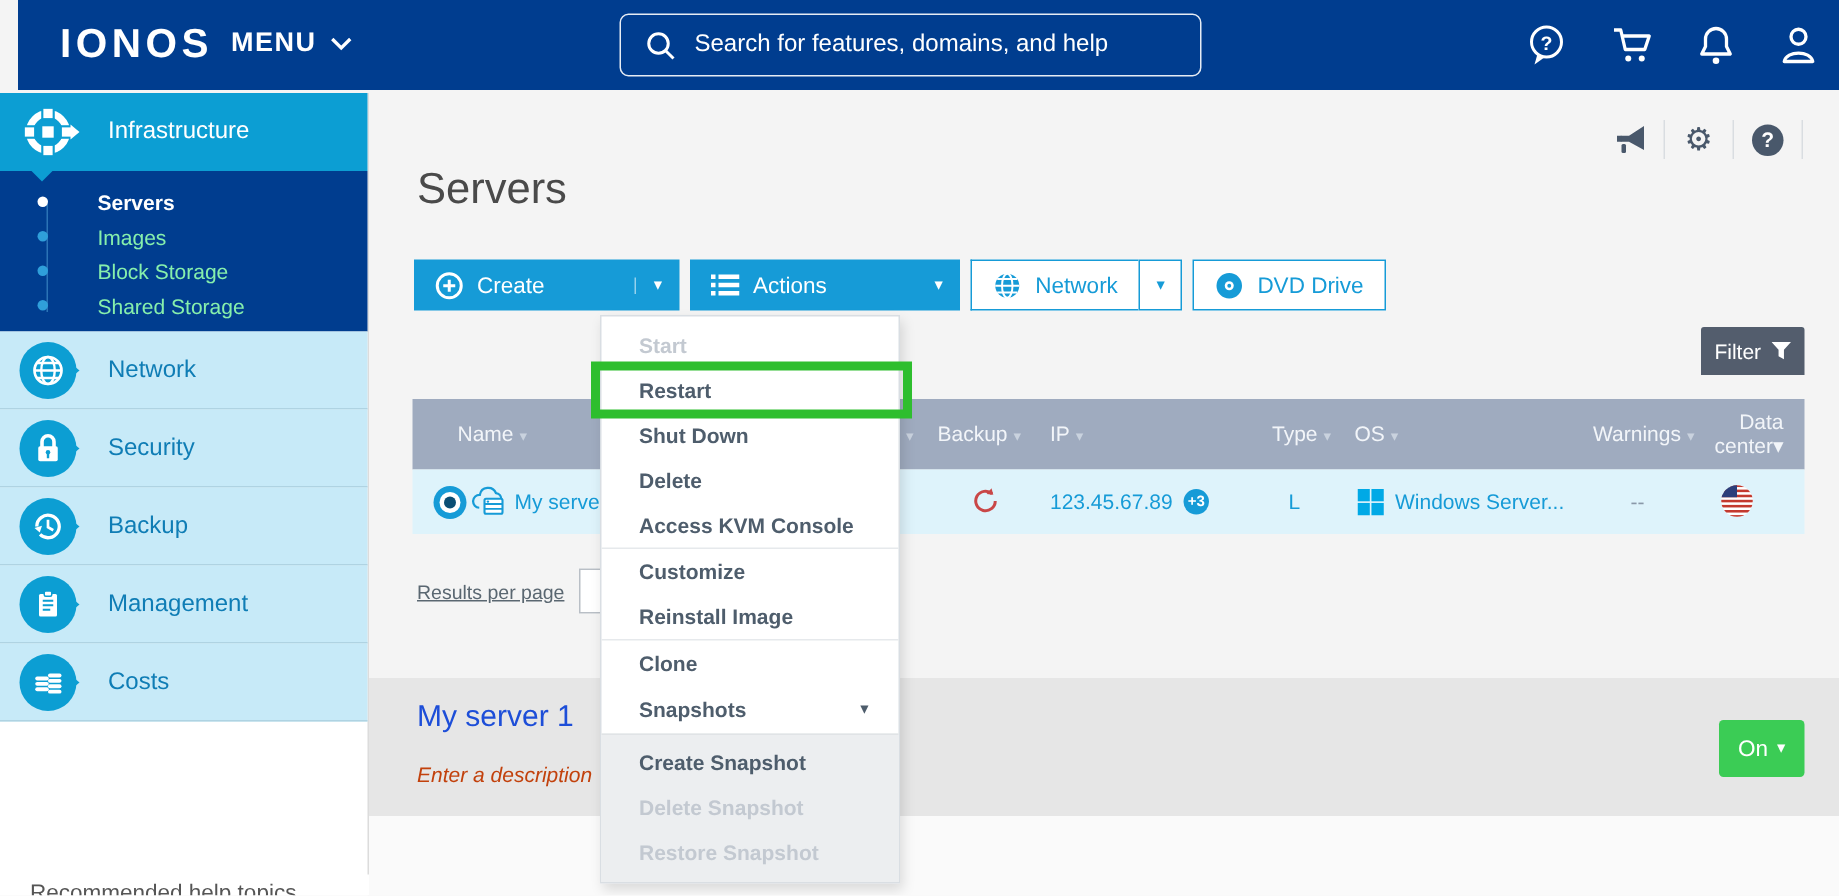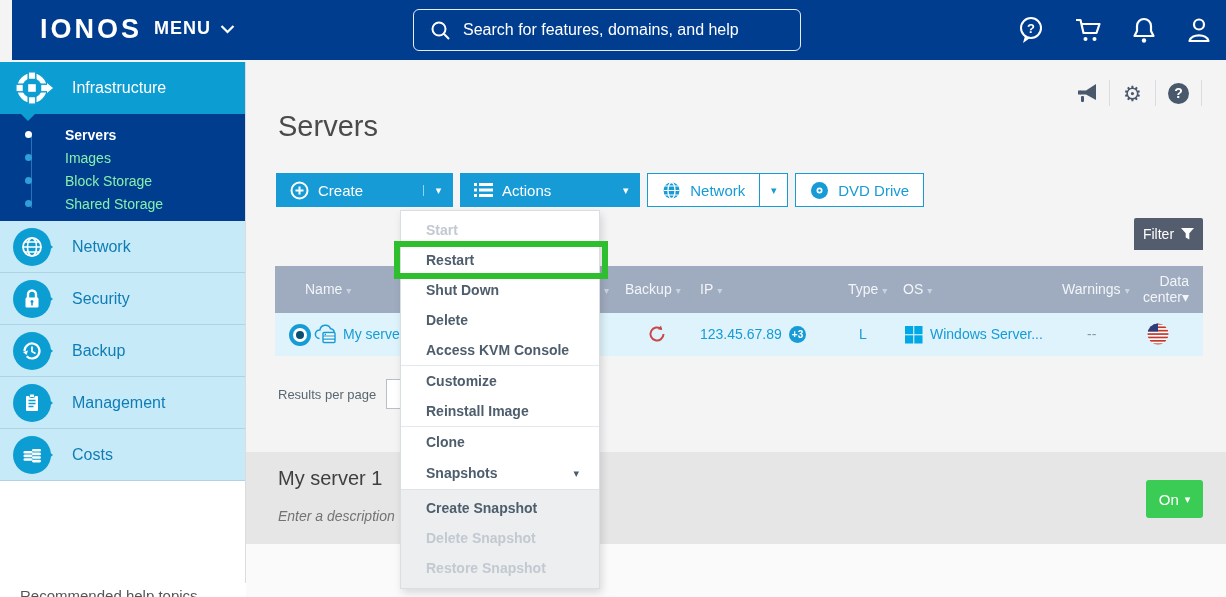--- a/index.html
+++ b/index.html
@@ -67,27 +67,27 @@
 
   .trow{position:absolute;left:29px;top:253px;width:928px;height:43px;background:#DEF3FB;font-size:14px;color:#169BD7;cursor:pointer;}
   .radio{position:absolute;left:14px;top:11px;width:22px;height:22px;border-radius:50%;background:#169BD7;}
   .radio::before{content:"";position:absolute;left:4px;top:4px;width:14px;height:14px;border-radius:50%;background:#fff;}
   .radio::after{content:"";position:absolute;left:7px;top:7px;width:8px;height:8px;border-radius:50%;background:#0A4E74;}
   .cellabs{position:absolute;top:0;line-height:43px;white-space:nowrap;}
   .ip-badge{position:absolute;left:514px;top:13px;width:17px;height:17px;border-radius:50%;background:#169BD7;
     color:#fff;font-size:10px;font-weight:bold;display:flex;align-items:center;justify-content:center;}
   .warn{color:#8A98A8;}
 
-  .results{position:absolute;left:32px;top:319px;display:flex;align-items:center;gap:10px;font-size:13px;color:#5A6771;}
+  .results{position:absolute;left:32px;top:319px;display:flex;align-items:center;gap:10px;font-size:13px;color:#5A6771;text-decoration:underline;}
   .rpp-input{width:44px;height:30px;border:1px solid #B9BFC6;background:#fff;font-size:15px;color:#444;
     text-align:right;padding-right:9px;box-sizing:border-box;font-family:inherit;}
 
   .band{position:absolute;left:0;top:392px;width:980px;height:92px;background:#E6E6E6;}
-  .band-title{position:absolute;left:32px;top:15px;font-size:20px;color:#404040;margin:0;font-weight:400;}
-  .band-desc{position:absolute;left:32px;top:56px;font-size:14px;font-style:italic;color:#737373;}
+  .band-title{position:absolute;left:32px;top:15px;font-size:20px;color:#1d4ed8;margin:0;font-weight:400;}
+  .band-desc{position:absolute;left:32px;top:56px;font-size:14px;font-style:italic;color:#c2410c;}
   .on-btn{position:absolute;right:23px;top:28px;width:57px;height:38px;background:#3BCC55;border-radius:3px;
     color:#fff;font-size:15px;display:flex;align-items:center;justify-content:center;gap:6px;cursor:pointer;}
   .below-band{position:absolute;left:0;top:484px;width:980px;height:53px;background:#FAFAFA;}
 
   
   .ddmenu{position:absolute;left:400px;top:210px;width:200px;background:#fff;border:1px solid #D9DEE3;
     box-shadow:2px 4px 8px rgba(0,0,0,.13);box-sizing:border-box;padding-top:4px;z-index:20;
     font-size:14px;color:#4E5D6C;}
   .mi{height:30px;line-height:30px;padding-left:25px;cursor:pointer;white-space:nowrap;font-weight:bold;}
   .mi.disabled{color:#C3C9D1;cursor:default;}

